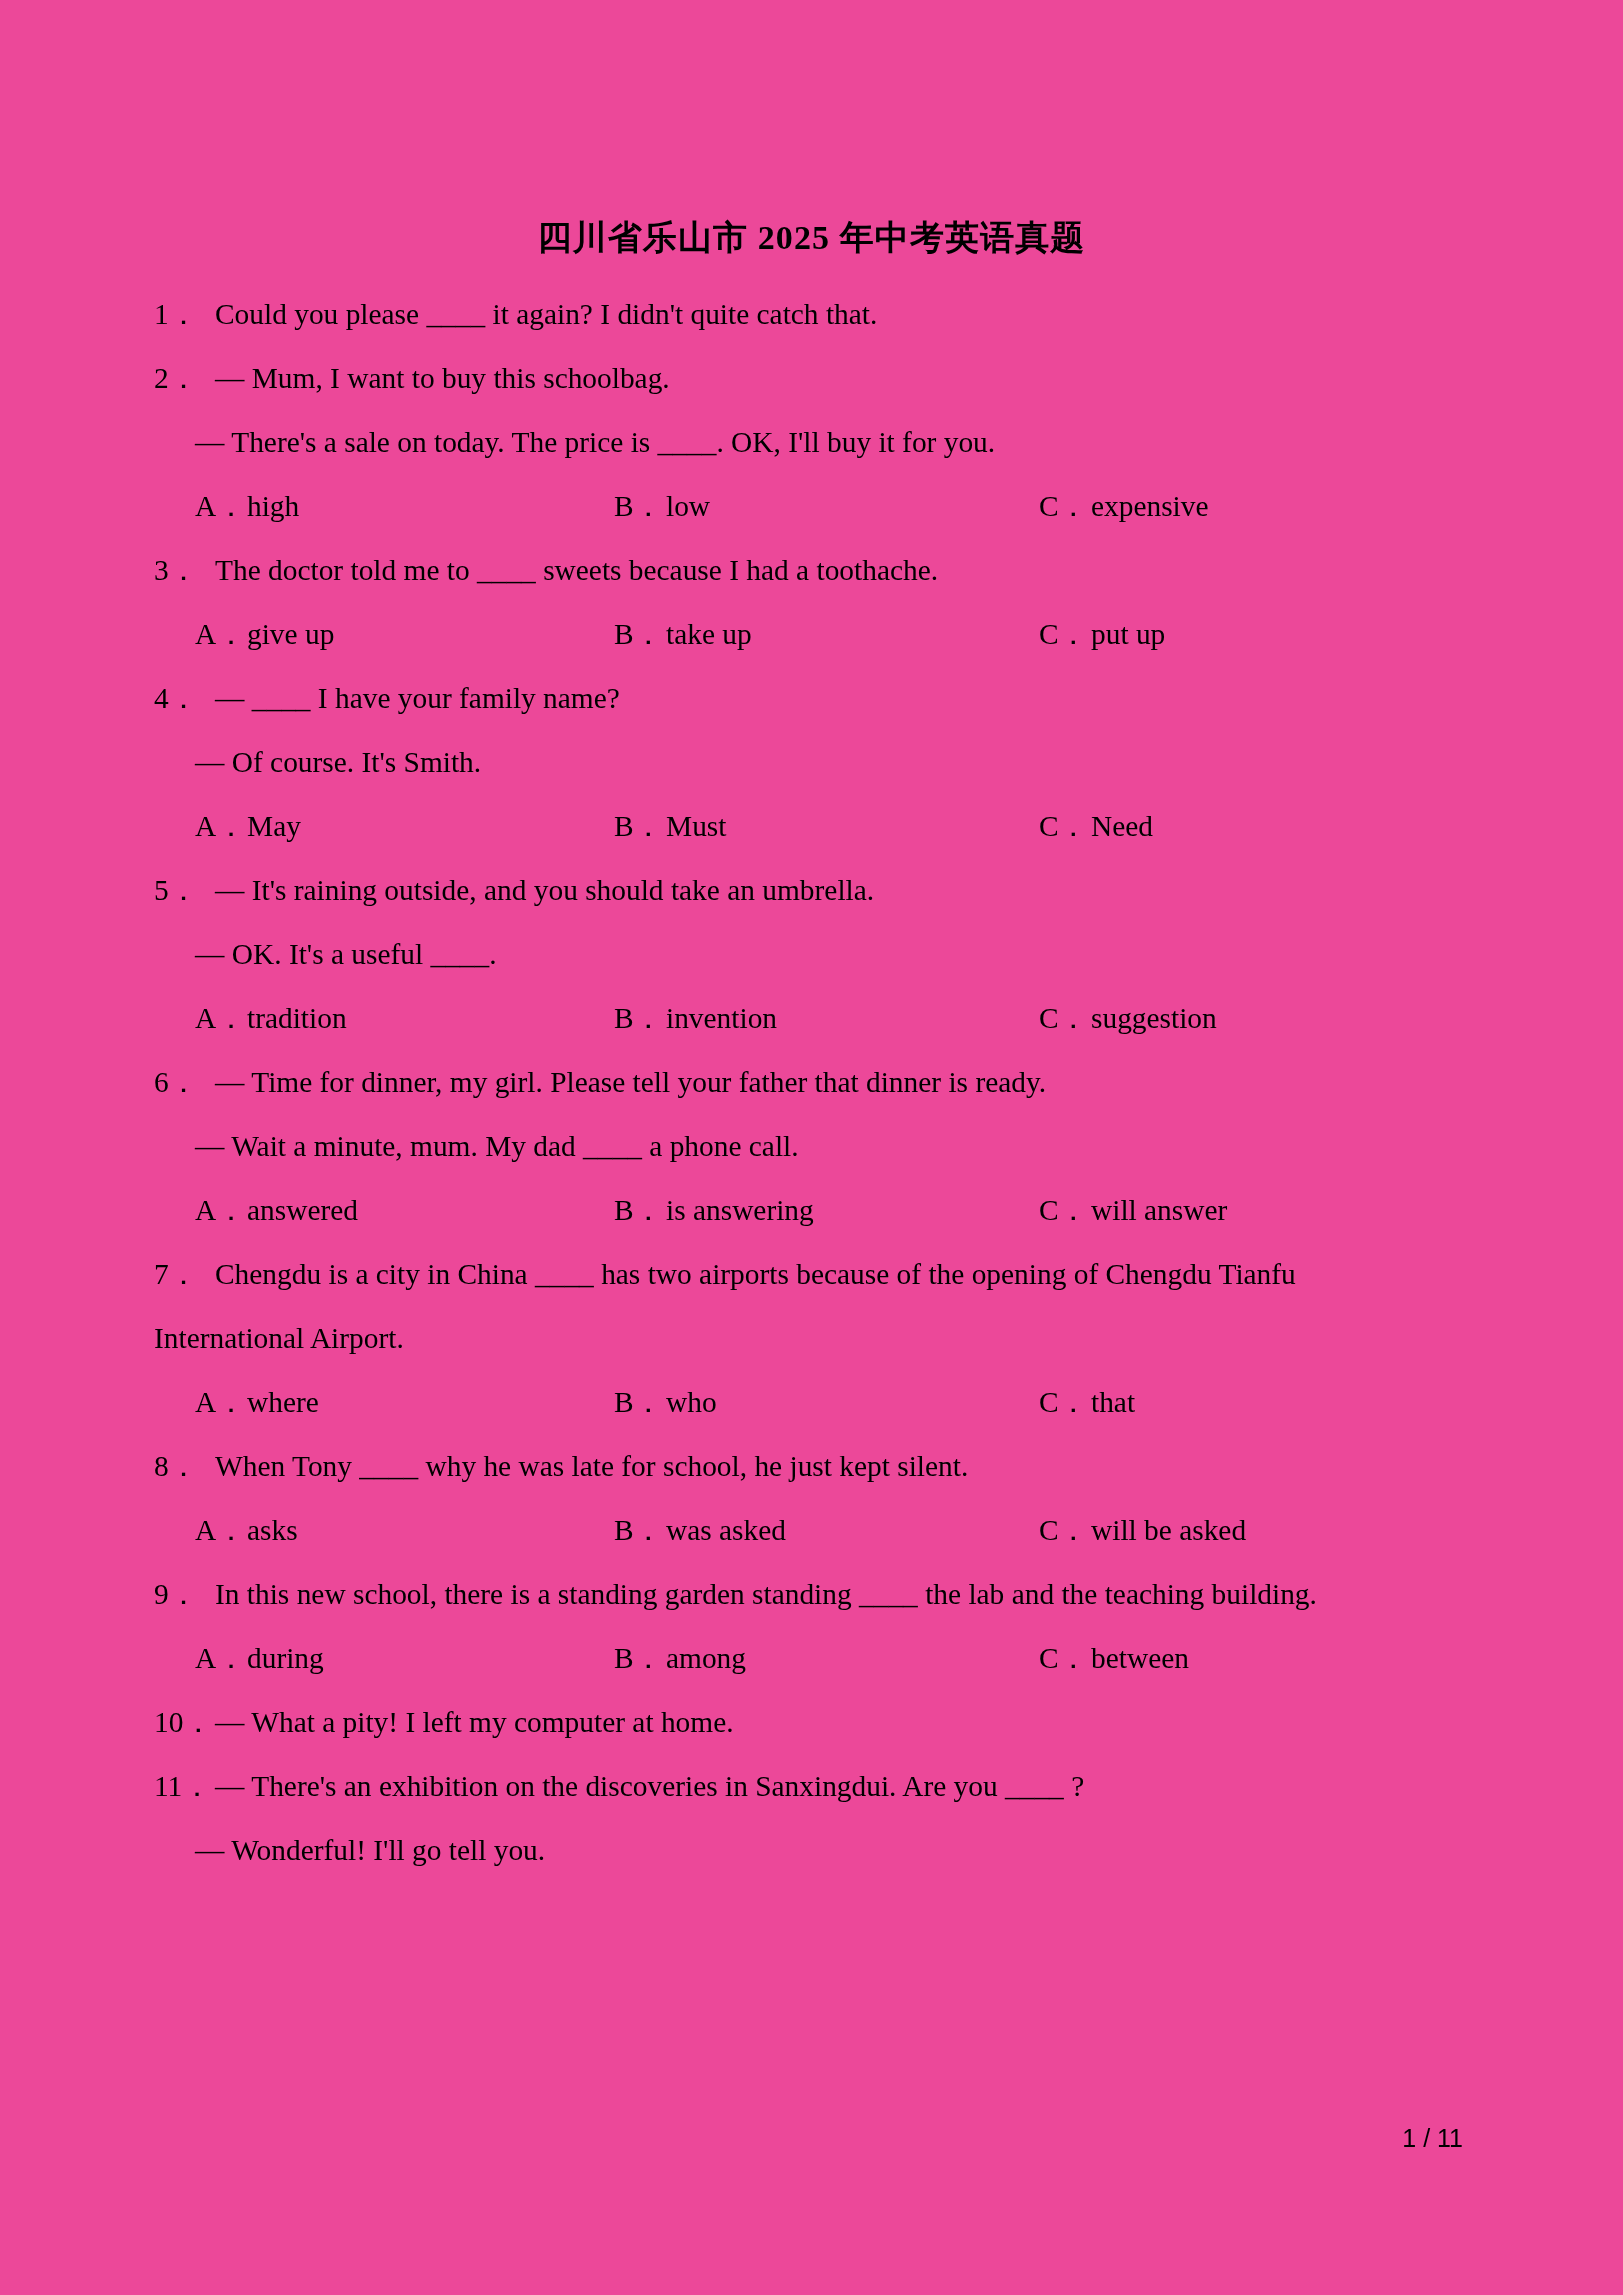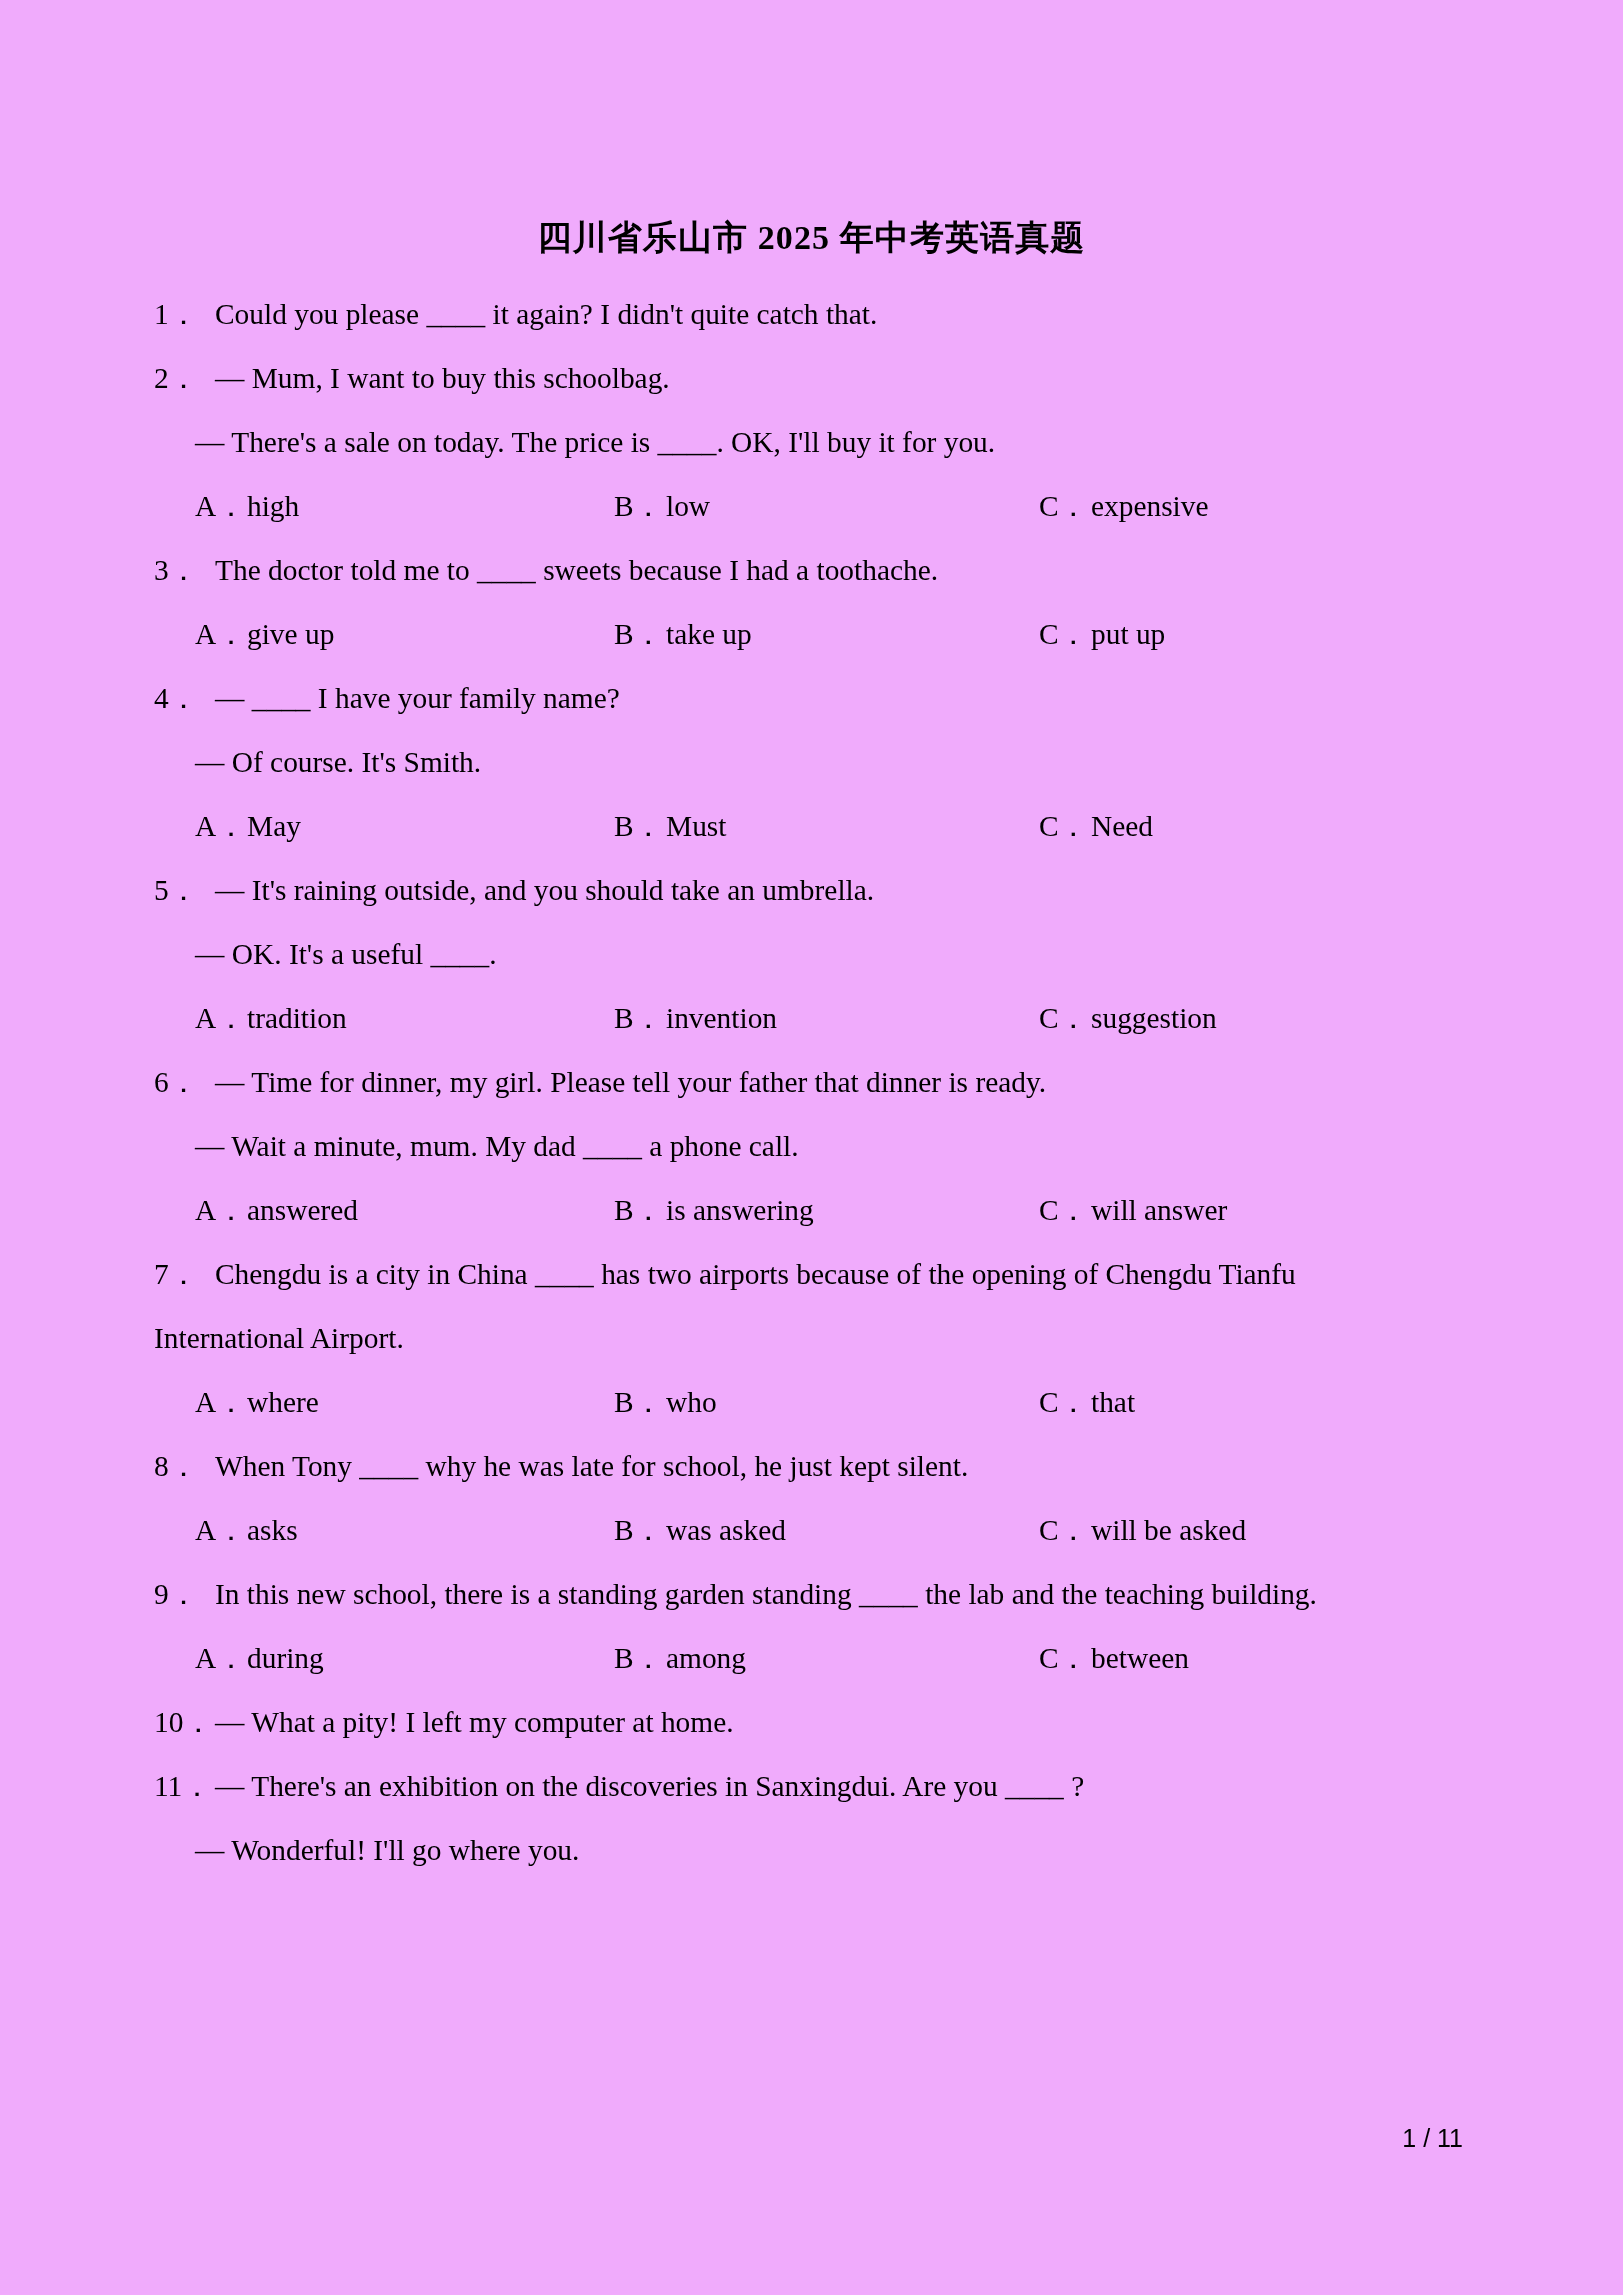--- a/index.html
+++ b/index.html
@@ -2,21 +2,21 @@
 <html style="font-size:8.7px"><head>
 <meta charset="utf-8">
 <style>
   html,body{margin:0;padding:0}
   body{
     width:1623px;height:2295px;position:relative;
     background:#ffffff;color:#000000;
     font-family:"Liberation Serif","DejaVu Serif",serif;
     overflow:hidden;
   }
-  .sheet{position:absolute;inset:0;background:#f0abfc}
+  .sheet{position:absolute;inset:0;background:#ec4899}
   .title{
     position:absolute;top:217px;left:0;width:100%;
     text-align:center;font-size:34px;font-weight:700;
     line-height:41px;letter-spacing:1.1px;margin:0;
   }
   .content{position:absolute;top:296px;left:154px;width:1347px}
   .line{
     position:relative;height:64px;line-height:37px;
     font-size:29.4px;white-space:nowrap;
   }
@@ -156,21 +156,21 @@
       <div class="line">
         <span class="qnum">10．</span><span>— What a pity! I left my computer at home.</span>
       </div>
     </div>
 
     <div>
       <div class="line">
         <span class="qnum">11．</span><span>— There's an exhibition on the discoveries in Sanxingdui. Are you ____ ?</span>
       </div>
       <div class="line cont">
-        <span>— Wonderful! I'll go where you.</span>
+        <span>— Wonderful! I'll go tell you.</span>
       </div>
     </div>
 
   </div>
 
   <div class="footer">1 / 11</div>
 
 </div>
 
 

